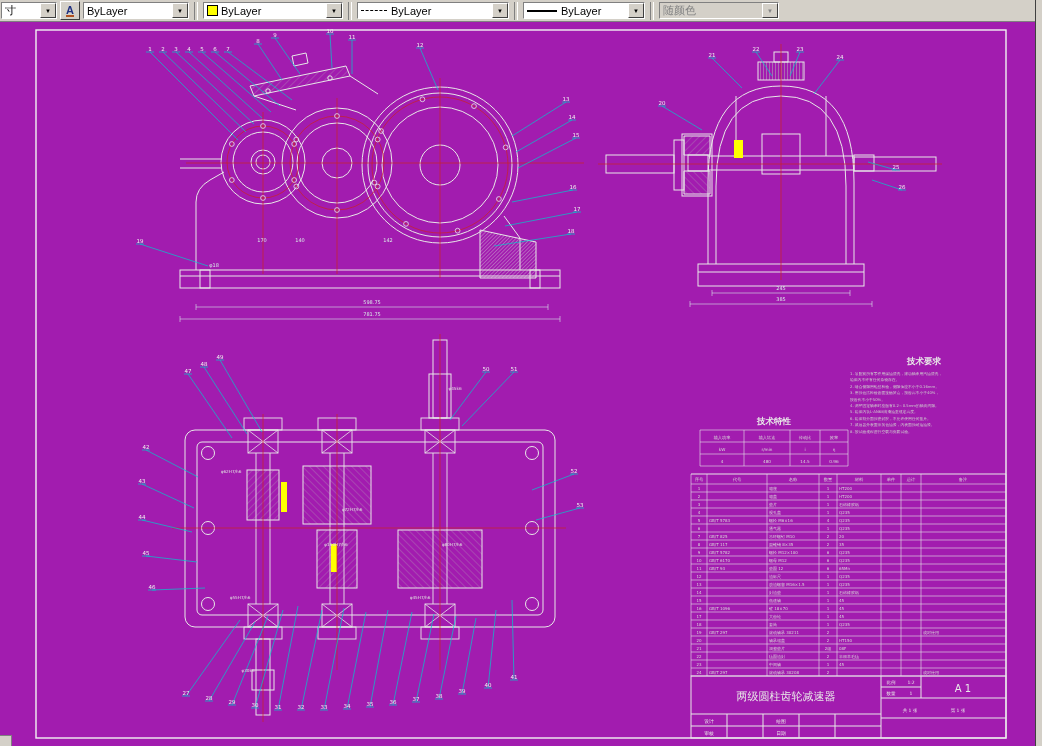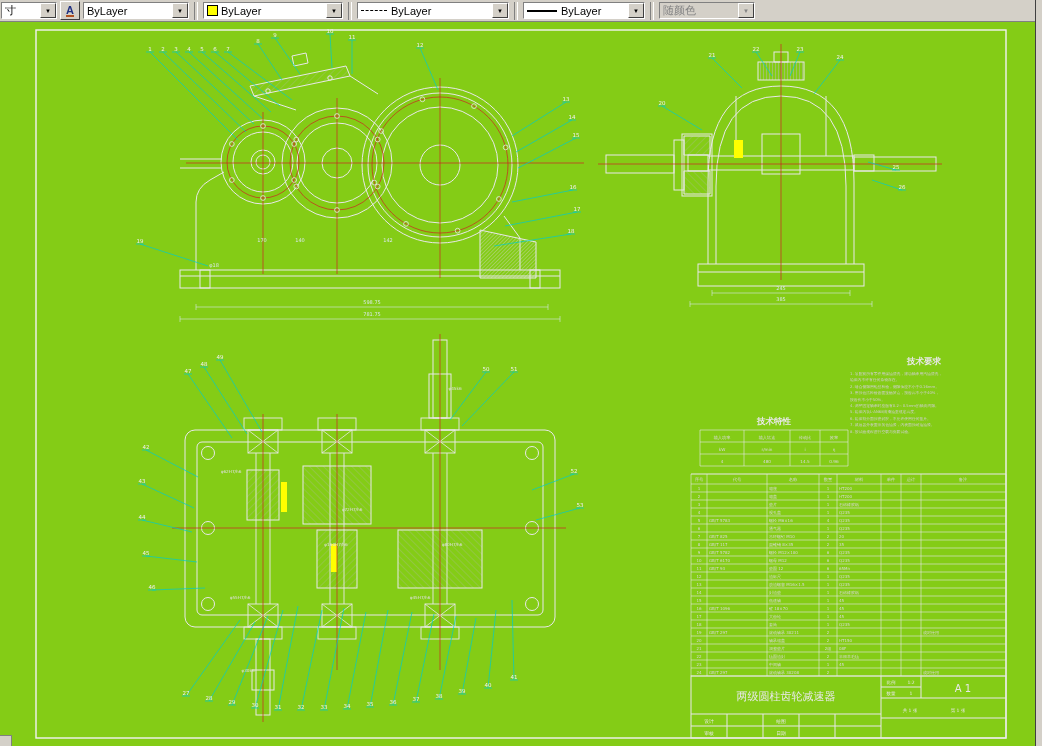--- a/index.html
+++ b/index.html
@@ -19,21 +19,21 @@
   .combo.disabled{background:#d4d0c8;color:#848484;}
   .combo.disabled .arrow{color:#848484;}
   .sep{width:2px;height:18px;border-left:1px solid #808080;border-right:1px solid #fff;margin:0 2px;}
   .tbtn{width:20px;height:19px;background:#d4d0c8;border:1px solid;border-color:#fff #404040 #404040 #fff;
         display:flex;align-items:center;justify-content:center;box-sizing:border-box;}
   .ticon{font-size:11px;font-weight:bold;color:#203080;border-bottom:2px solid #b05020;line-height:10px;}
   .swatch{width:9px;height:9px;border:1px solid #000;margin-right:3px;flex:0 0 9px;}
   .ltdash{width:26px;height:0;border-top:1px dashed #000;margin-right:4px;flex:0 0 26px;}
   .ltsolid{width:30px;height:2px;background:#000;margin-right:4px;flex:0 0 30px;}
   
-  .canvas{position:absolute;top:22px;left:0;width:1036px;height:724px;background:#84cc16;}
+  .canvas{position:absolute;top:22px;left:0;width:1036px;height:724px;background:#a21caf;}
   .right-edge{position:absolute;top:0;right:0;width:6px;height:746px;background:#d4d0c8;
               border-left:1px solid #404040;}
   .corner{position:absolute;left:0;bottom:0;width:11px;height:10px;background:#d4d0c8;
           border-top:1px solid #808080;border-right:1px solid #808080;}
   svg text{font-family:"DejaVu Sans",sans-serif;}
 </style>
 </head>
 <body>
 
 <div class="app">
@@ -62,21 +62,21 @@
       <span class="cv">ByLayer</span>
       <span class="arrow">▼</span>
     </div>
     <div class="sep"></div>
     <div class="combo" style="width:122px">
       <span class="ltsolid"></span>
       <span class="cv">ByLayer</span>
       <span class="arrow">▼</span>
     </div>
     <div class="sep"></div>
-    <div class="combo disabled" style="width:96px">
+    <div class="combo disabled" style="width:120px">
       <span class="cv">随颜色</span>
       <span class="arrow">▼</span>
     </div>
   </div>
 
   <div class="canvas">
     <svg id="dwg" width="1036" height="724" viewBox="0 0 1036 724">
       <defs>
         <pattern id="h45" patternUnits="userSpaceOnUse" width="5" height="5" patternTransform="rotate(45)">
           <line x1="0" y1="0" x2="0" y2="5" stroke="#b8b8b8" stroke-width="0.55"></line>

